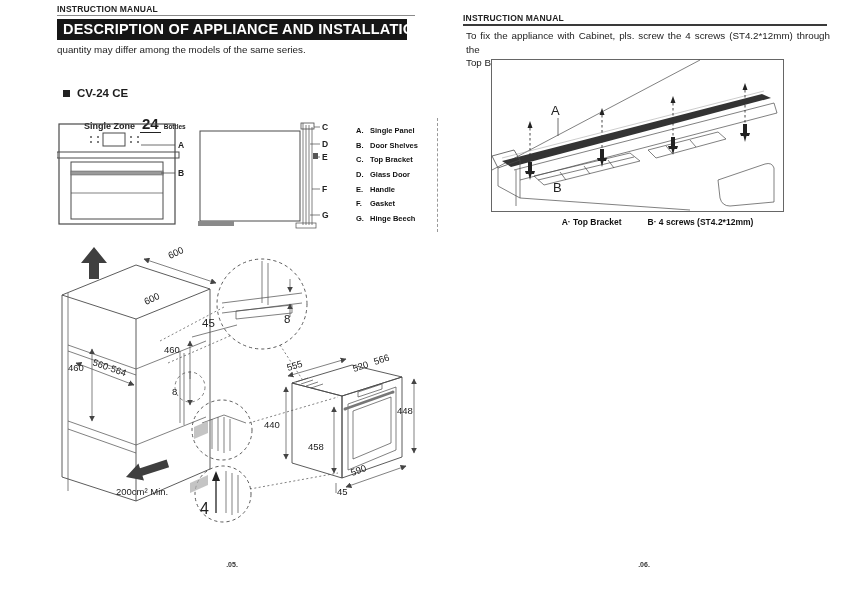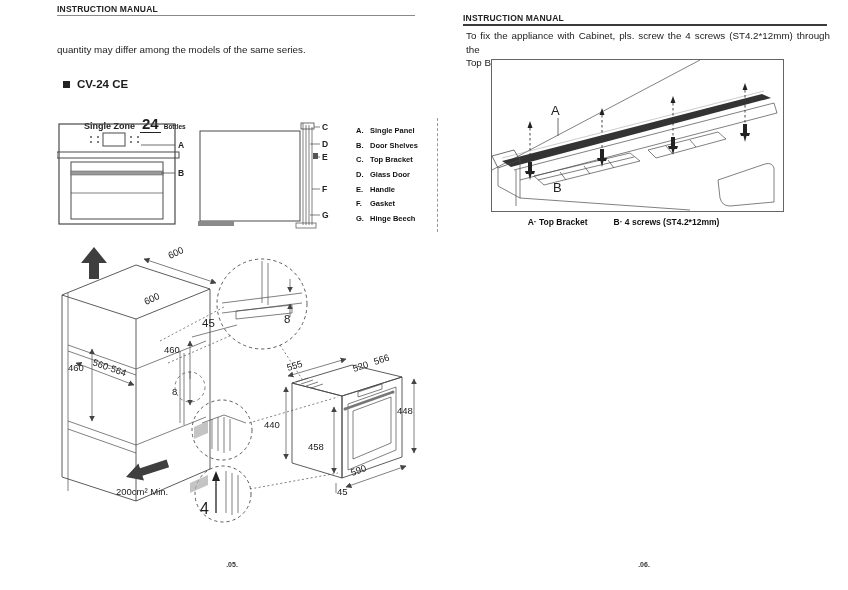--- a/index.html
+++ b/index.html
@@ -34,26 +34,27 @@
   svg .dim{font-size:9.5px;}
 </style>
 </head>
 <body>
 
 <div id="page">
 
   <div class="abs hdr" style="left:57px;top:4px;width:358px;">INSTRUCTION MANUAL</div>
   <div class="abs rule" style="left:57px;top:15px;width:358px;"></div>
 
+  <div class="abs titlebar" style="left:57px;top:19px;width:344px;height:21px;">DESCRIPTION OF APPLIANCE AND INSTALLATION</div>
 
   <div class="abs intro" style="left:57px;top:43px;width:356px;">
     <div>quantity may differ among the models of the same series.</div>
   </div>
 
-  <div class="abs model-row" style="left:63px;top:78px;">
+  <div class="abs model-row" style="left:63px;top:87px;">
     <span class="bullet"></span>
     <span>CV-24 CE</span>
   </div>
 
   <div class="abs zone-row" style="left:84px;top:103px;">
     <span class="zone-prefix">Single Zone</span>
     <span class="zone-count">24</span>
     <span class="zone-suffix">Bottles</span>
   </div>
 
@@ -315,20 +316,20 @@
       <polygon points="252.5,32 257.5,32 255,25"></polygon>
       <polygon points="253,66 257,66 257,75 253,75"></polygon>
         <polygon points="250,75 260,75 259,78 251,78"></polygon>
         <polygon points="253.5,78 256.5,78 255,84"></polygon>
     </g>
     <line x1="68" y1="60" x2="68" y2="78" class="ln" stroke-width=".8"></line>
     <text x="61" y="57" font-size="13">A</text>
     <text x="63" y="134" font-size="13">B</text>
   </svg>
 
-  <div class="abs caption" style="left:476px;top:217px;width:295px;">
+  <div class="abs caption" style="left:510px;top:217px;width:295px;">
     <span>A·  Top Bracket</span>
     <span>B·  4 screws (ST4.2*12mm)</span>
   </div>
 
   <div class="abs pagenum" style="left:612px;top:561px;width:64px;text-align:center;">.06.</div>
 
 </div>
 
 </body></html>

